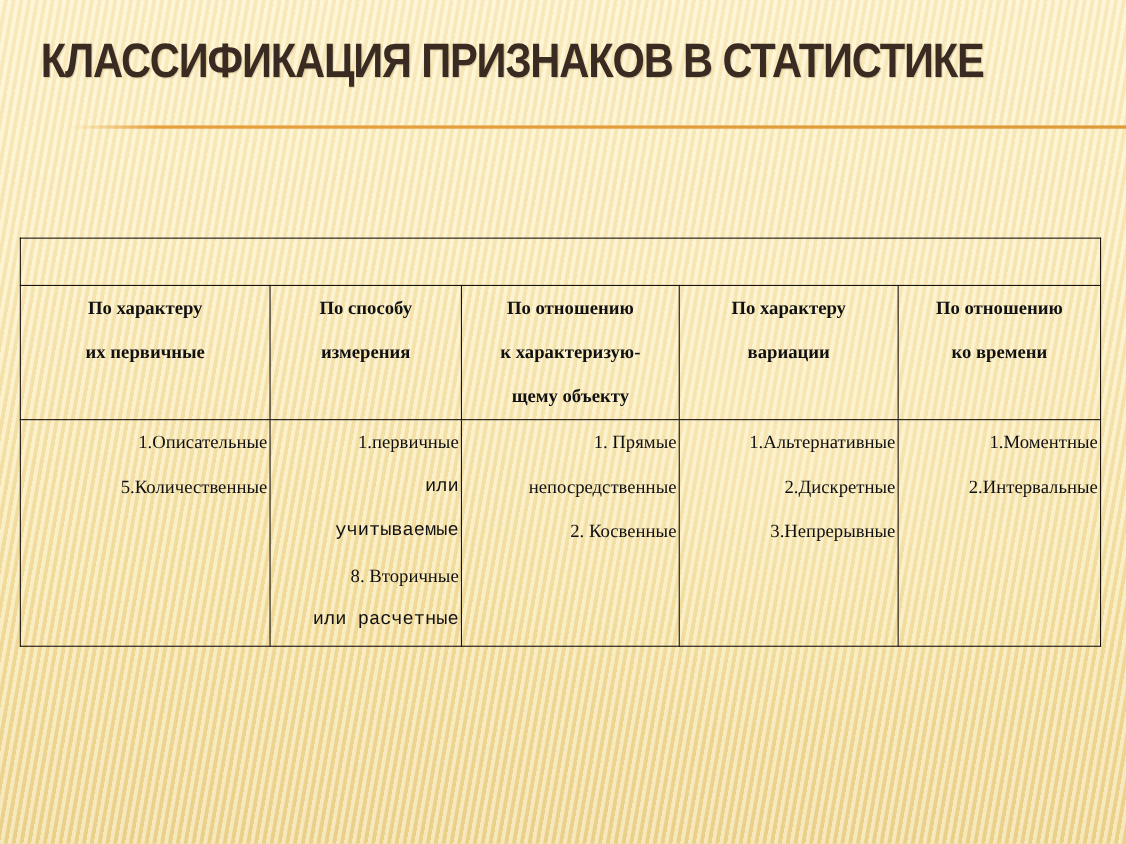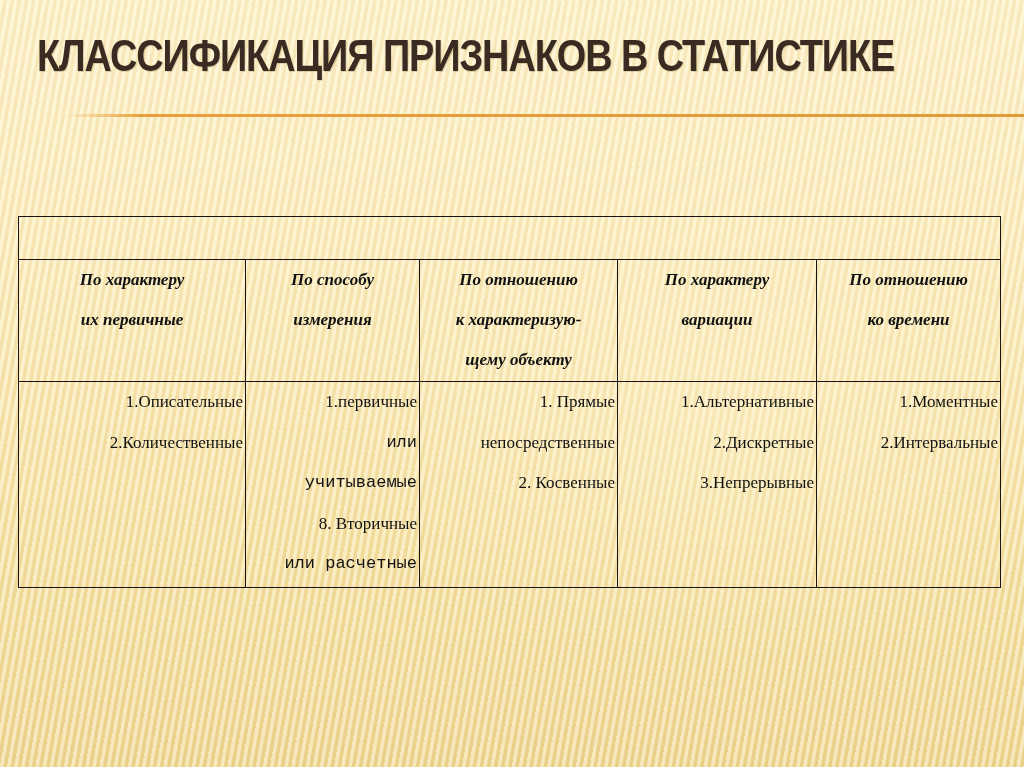--- a/index.html
+++ b/index.html
@@ -62,21 +62,20 @@
     .band-row td {
       height: 40px;
     }
     .head-row th {
       height: 121px;
       font-weight: bold;
       font-size: 17px;
       line-height: 40px;
       text-align: center;
       padding: 0 4px;
-      font-style: italic;
     }
     .head-row th .line { display: block; white-space: nowrap; }
     .body-row td {
       height: 205px;
       font-size: 17px;
       line-height: 40.5px;
       padding: 0 2px 0 6px;
       text-align: right;
     }
     .body-row td .line { display: block; white-space: nowrap; }
@@ -121,21 +120,21 @@
       <span class="line">вариации</span>
     </th>
     <th>
       <span class="line">По отношению</span>
       <span class="line">ко времени</span>
     </th>
   </tr>
   <tr class="body-row">
     <td>
       <span class="line">1.Описательные</span>
-      <span class="line">2.Количественные</span>
+      <span class="line">5.Количественные</span>
     </td>
     <td>
       <span class="line">1.первичные</span>
       <span class="line indent">или</span>
       <span class="line indent">учитываемые</span>
       <span class="line">8. Вторичные</span>
       <span class="line indent">или расчетные</span>
     </td>
     <td>
       <span class="line">1. Прямые</span>

